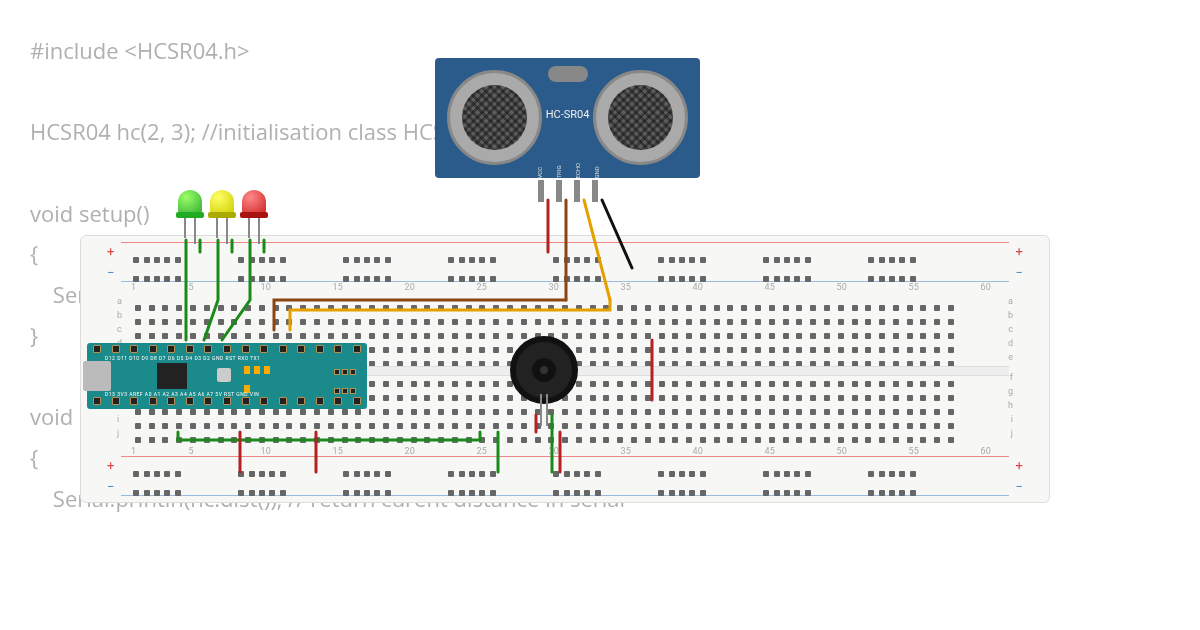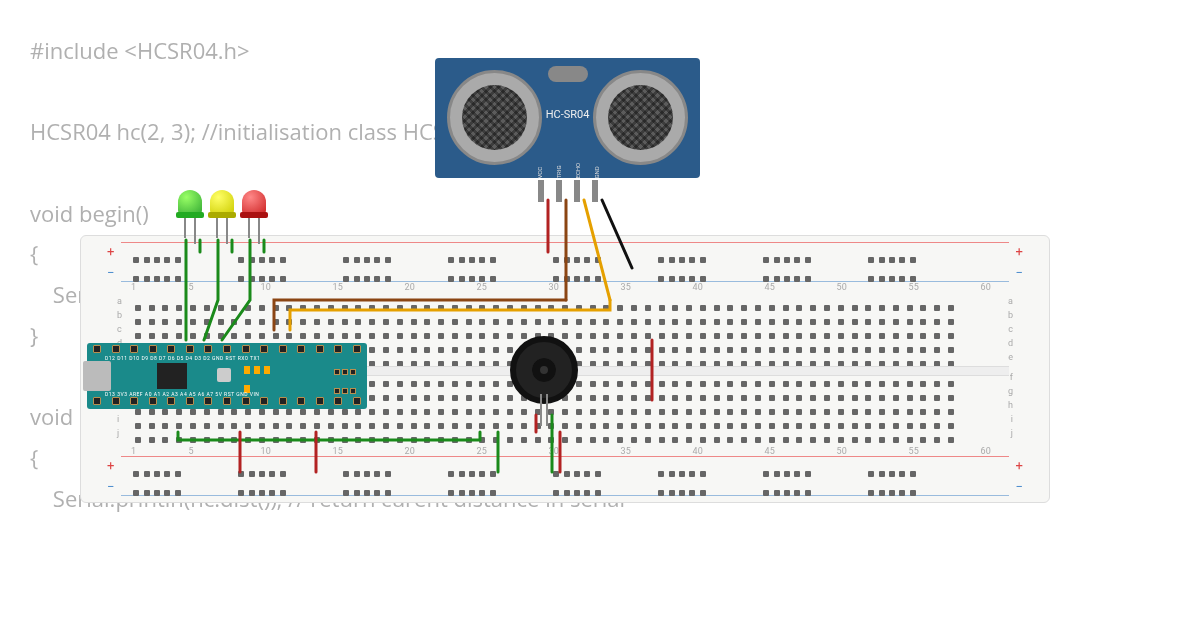--- a/index.html
+++ b/index.html
@@ -148,21 +148,21 @@
   svg.wires { position: absolute; left: 0; top: 0; width: 1200px; height: 630px; pointer-events: none; }
   .w { stroke-width: 3; fill: none; stroke-linecap: round; }
 </style>
 </head>
 <body>
 
 <div class="code"><span>#include &lt;HCSR04.h&gt;</span>
 <span></span>
 <span>HCSR04 hc(2, 3); //initialisation class HCSR04 (trig pin , echo pin)</span>
 <span></span>
-<span>void begin()</span>
+<span>void setup()</span>
 <span>{</span>
 <span>    Serial.begin(9600);</span>
 <span>}</span>
 <span></span>
 <span>void loop()</span>
 <span>{</span>
 <span>    Serial.println(hc.dist()); // return curent distance in serial</span></div>
 
 <div class="breadboard">
   <div class="rail rail-top">

